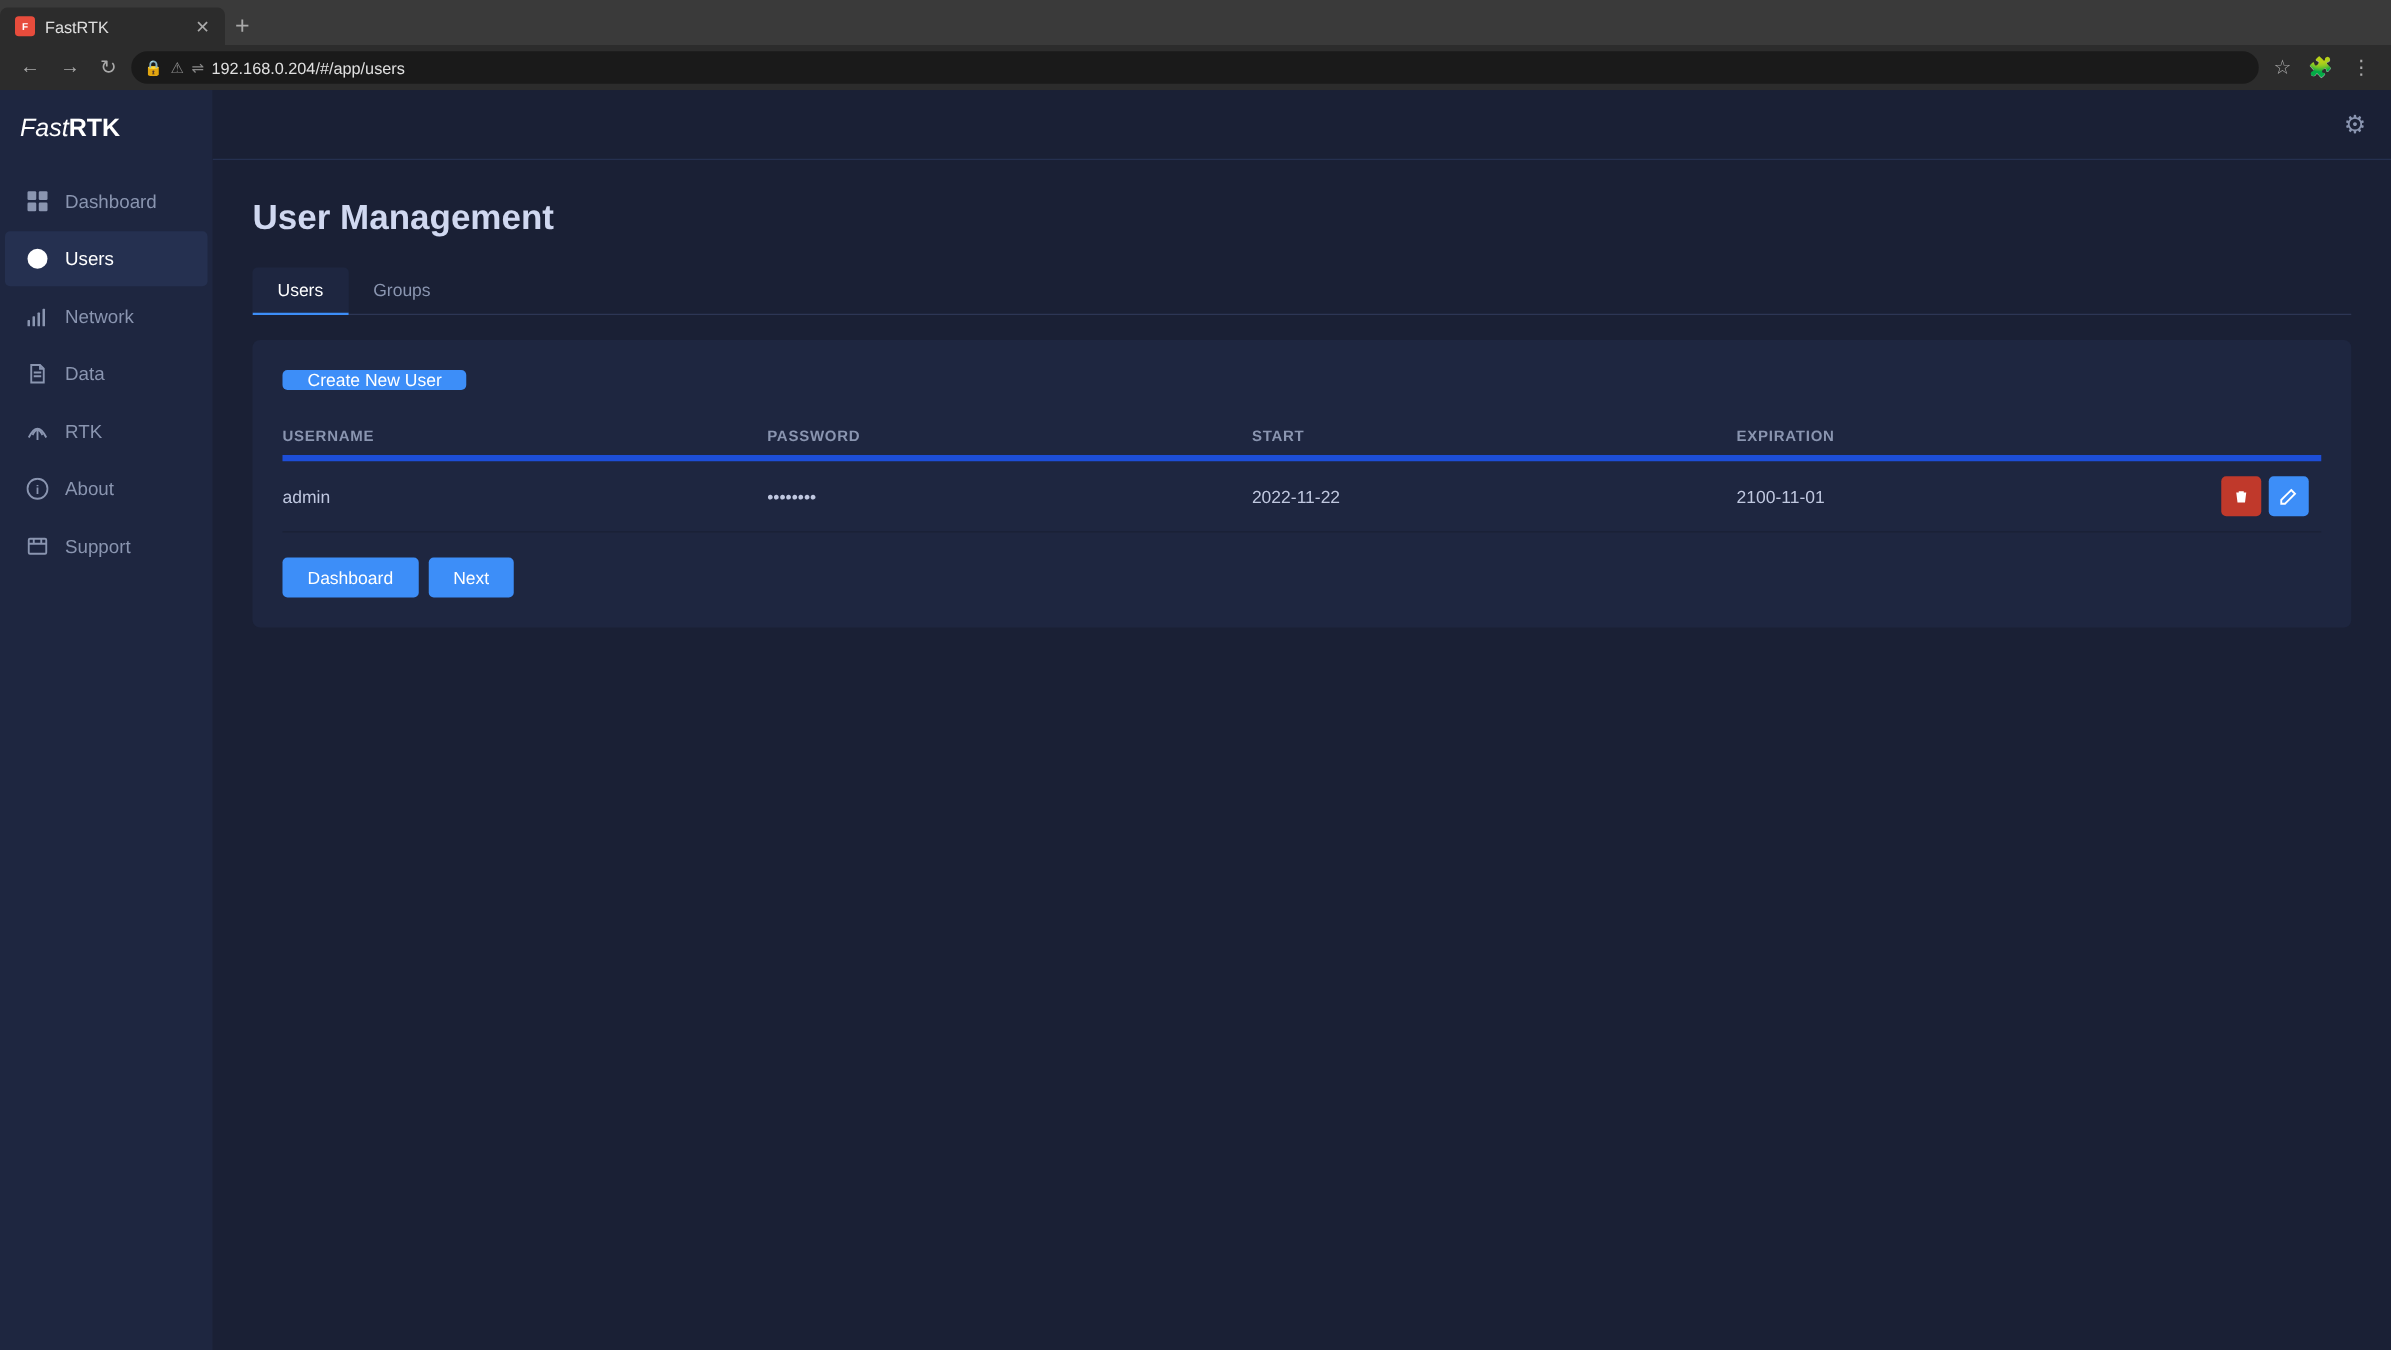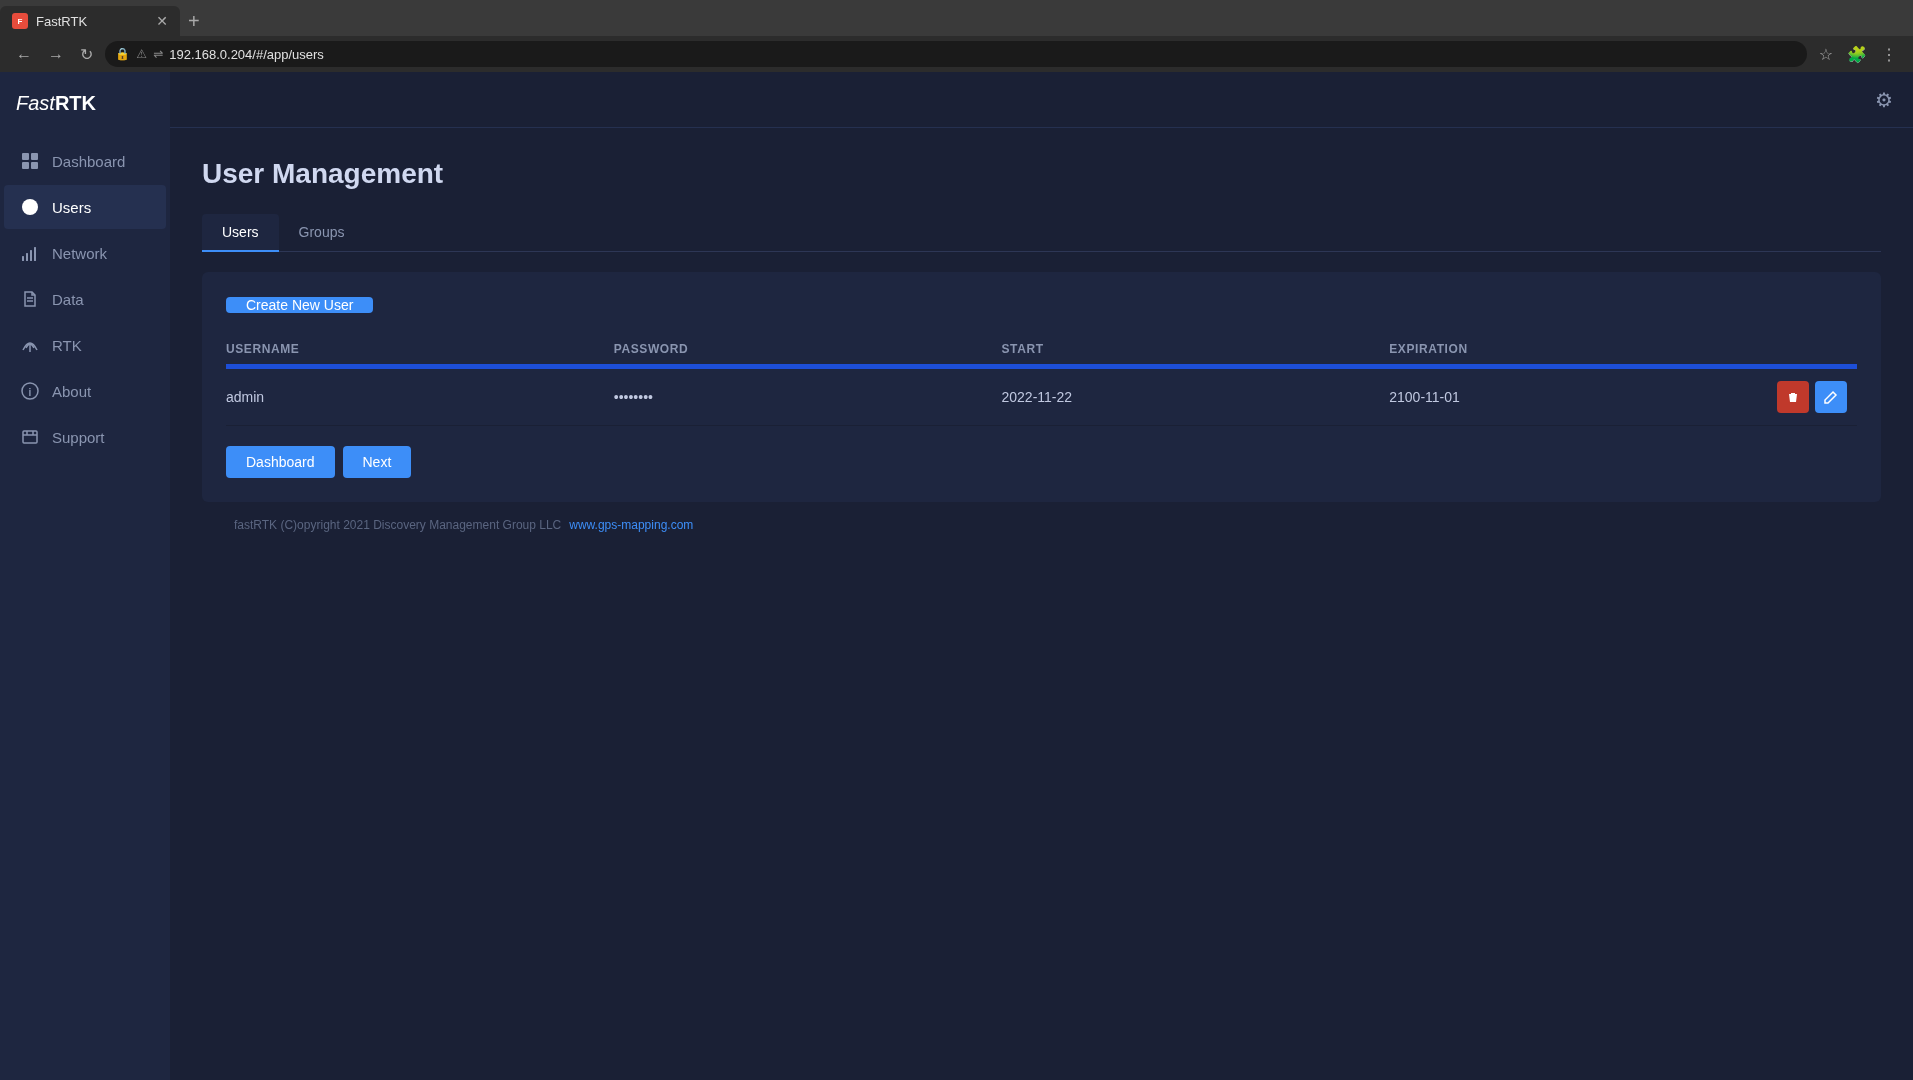--- a/index.html
+++ b/index.html
@@ -230,19 +230,15 @@
           </div>
         </div>
 
         
         <div class="pagination">
           <button class="btn-secondary">Dashboard</button>
           <button class="btn-secondary">Next</button>
         </div>
       </div>
 
-      <div class="app-footer">
-        <span>fastRTK  (C)opyright 2021 Discovery Management Group LLC</span>
-        <a class="footer-link">www.gps-mapping.com</a>
-      </div>
     </div>
   </div>
 </div>
 
 </body></html>

